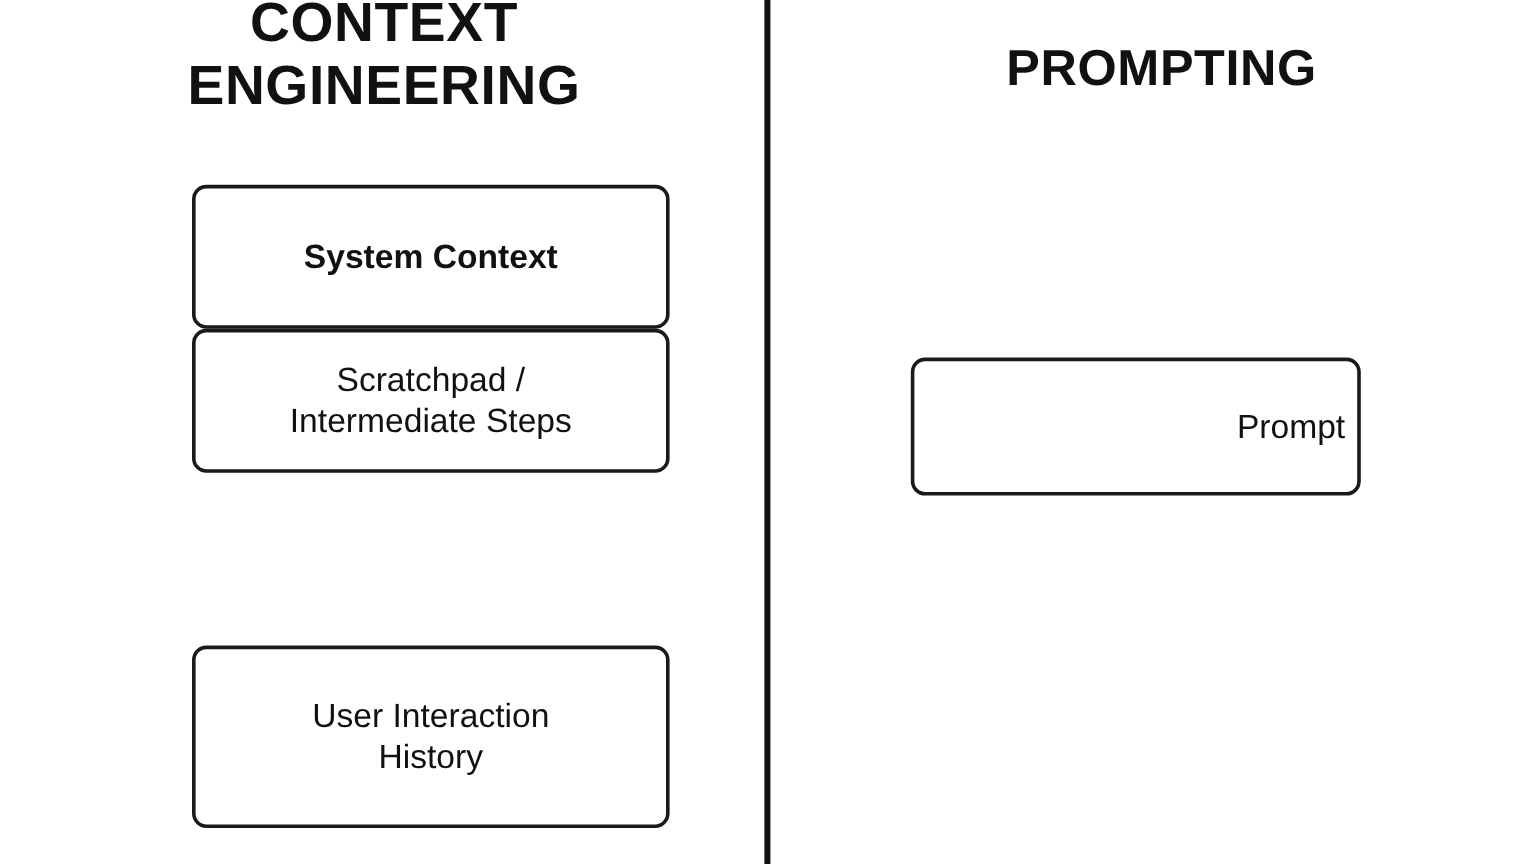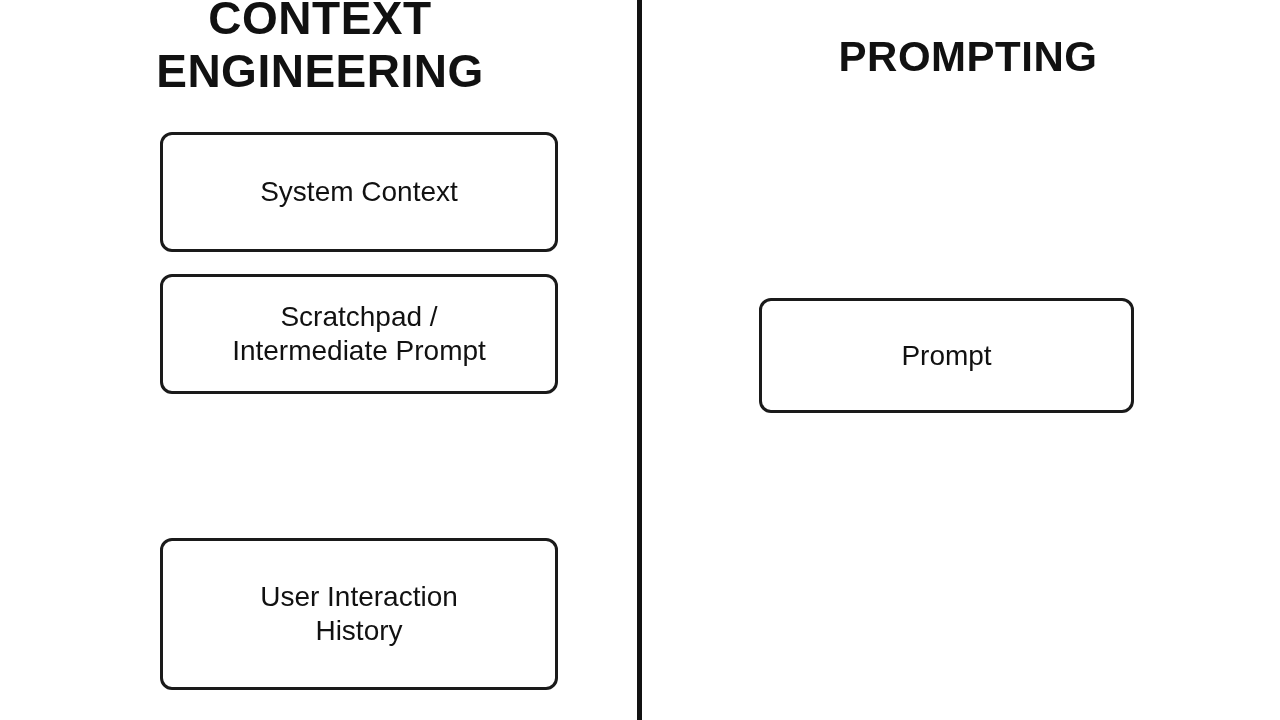--- a/index.html
+++ b/index.html
@@ -89,50 +89,51 @@
     white-space: pre-line;
     padding: 0 10px;
   }
 
   
   .lbox {
     left: 160px;
     width: 398px;
     font-size: 28px;
   }
-  #box-system-context { top: 132px; height: 120px; }
+  #box-system-context { top: 154px; height: 120px; font-weight: bold; }
   #box-scratchpad     { top: 274px; height: 120px; }
   #box-retrieved      { top: 406px; height: 120px; }
   #box-user-history   { top: 538px; height: 152px; }
 
   
   #box-prompt {
     left: 111px;
     top: 298px;
     width: 375px;
     height: 115px;
     font-size: 28px;
+    justify-content: flex-end;
   }
 </style>
 </head>
 <body>
 
 <div class="canvas">
 
   <div class="col-left">
     <div class="heading heading-left">CONTEXT
 ENGINEERING</div>
 
     <div class="box lbox" id="box-system-context">
       <span class="box-label">System Context</span>
     </div>
 
     <div class="box lbox" id="box-scratchpad">
       <span class="box-label">Scratchpad /
-Intermediate Prompt</span>
+Intermediate Steps</span>
     </div>
 
 
     <div class="box lbox" id="box-user-history">
       <span class="box-label">User Interaction
 History</span>
     </div>
   </div>
 
   <div class="divider"></div>

